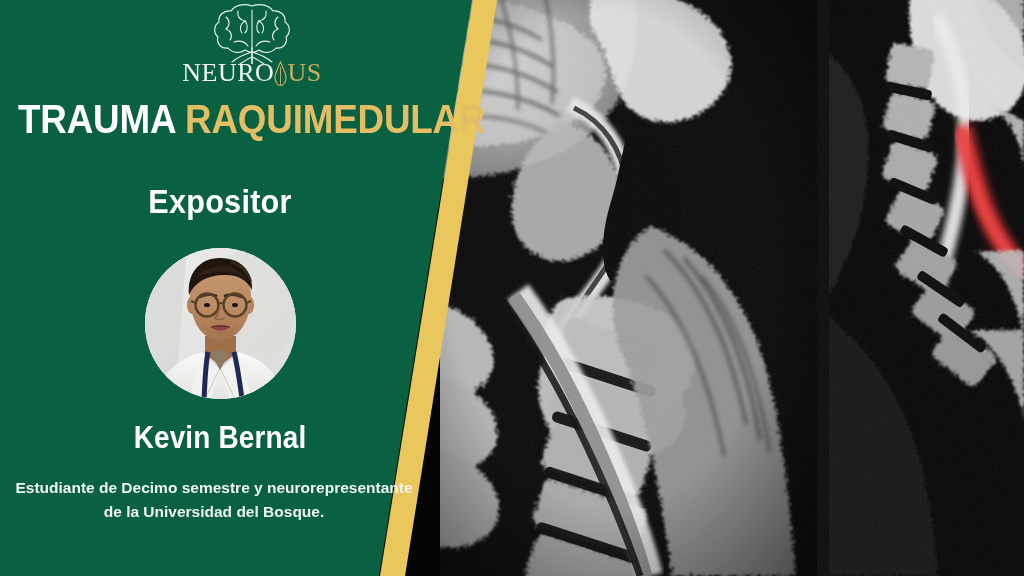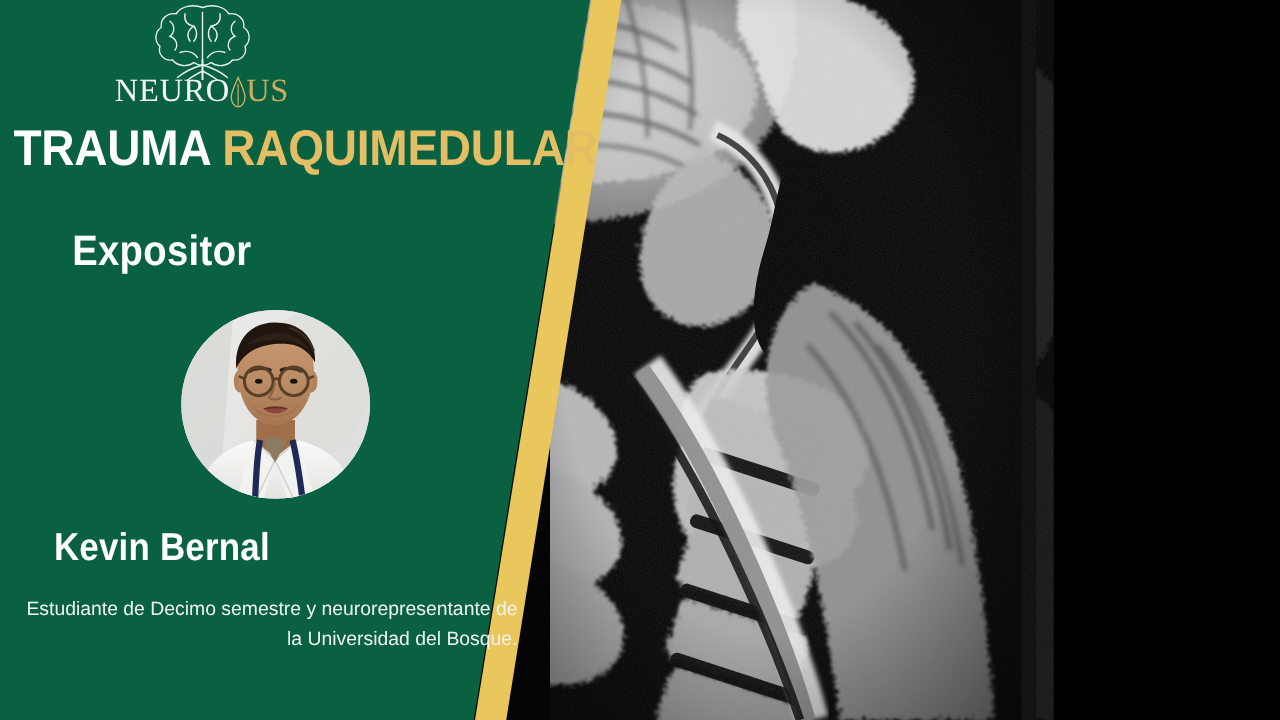--- a/index.html
+++ b/index.html
@@ -2,21 +2,21 @@
 <html><head>
 <meta charset="utf-8">
 <style>
   html, body {
     margin: 0;
     padding: 0;
     background: #000;
   }
   #slide {
     position: relative;
-    width: 843px;
+    width: 1024px;
     height: 576px;
     overflow: hidden;
     font-family: "Liberation Sans", sans-serif;
     background: #7f1d1d;
   }
 
   
   .mri-stage {
     position: absolute;
     inset: 0;
@@ -134,24 +134,24 @@
     letter-spacing: .2px;
     transform: scaleX(.9);
   }
 
   
   .speaker-bio {
     position: absolute;
     left: 14px;
     width: 400px;
     top: 476px;
-    text-align: right;
+    text-align: center;
     color: #EFF4F1;
     font-family: "Liberation Sans", sans-serif;
-    font-weight: 400;
+    font-weight: 700;
     font-size: 15.5px;
     line-height: 1.52;
   }
 </style>
 </head>
 <body>
 
 <div id="slide">
 
   <div class="mri-stage">

